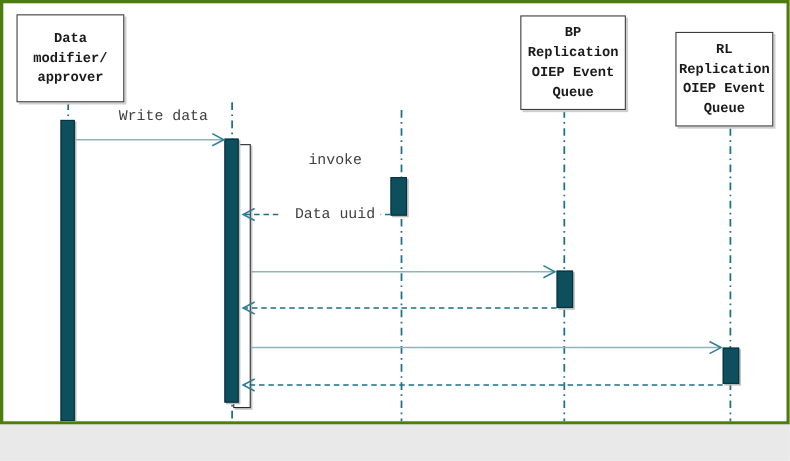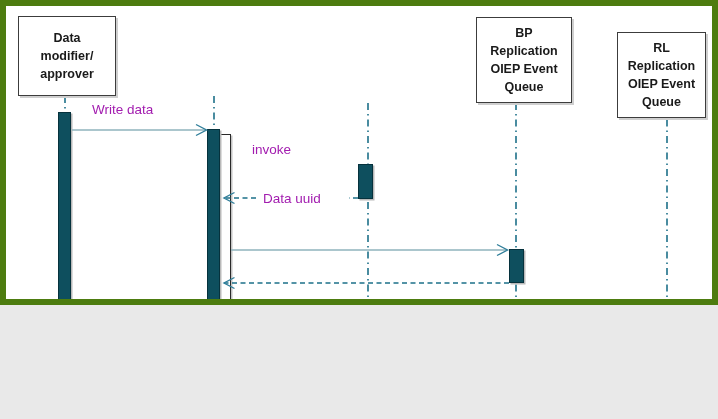--- a/index.html
+++ b/index.html
@@ -1,23 +1,23 @@
 <!DOCTYPE html>
 <html><head>
 <meta charset="utf-8">
 <style>
   html,body{margin:0;padding:0;background:#e9e9e9;}
   .canvas{
     position:relative;
-    width:718px;height:305px;
+    width:718px;height:386px;
     box-sizing:border-box;
     background:#ffffff;
-    border:6px solid #4d7c0f;
+    border:3px solid #4d7c0f;
     overflow:hidden;
-    font-family:Liberation Sans, sans-serif;
+    font-family:Liberation Mono, monospace;
   }
   svg.layer{position:absolute;left:0;top:0;width:718px;height:419px;pointer-events:none;}
 
   
   .actor{
     position:absolute;
     box-sizing:border-box;
     background:#ffffff;
     border:1px solid #3c3c3c;
     box-shadow:2px 2px 0 #cfcfcf;
@@ -48,22 +48,22 @@
   .bar.b-awn{left:209px;top:128px;width:16px;height:240px;}
   .bar.b-aw {left:201px;top:123px;width:13px;height:240px;}
   .bar.b-sap{left:352px;top:158px;width:15px;height:35px;}
   .bar.b-bp {left:503px;top:243px;width:15px;height:34px;}
   .bar.b-rl {left:654px;top:313px;width:15px;height:33px;}
 
   
   .msg{
     position:absolute;
     font-size:13.5px;
-    color:#a21caf;
-    text-align:left;
+    color:#404040;
+    text-align:right;
   }
   .msg.on-line{background:#ffffff;height:17px;line-height:17px;padding:0 5px;}
   .m-writedata{left:86px;top:96px;width:100px;}
   .m-invoke{left:246px;top:136px;width:80px;}
   .m-writeuuid{left:252px;top:184px;width:81px;}
   .m-writeevent{left:379px;top:236px;width:84px;}
 
   .line-solid{stroke:#8fb3bd;stroke-width:1.4;fill:none;}
   .line-dashed{stroke:#1d7089;stroke-width:1.3;fill:none;stroke-dasharray:5 3.5;}
   .lifeline{stroke:#1d7089;stroke-width:1.6;fill:none;stroke-dasharray:7 4 1.5 4;}

